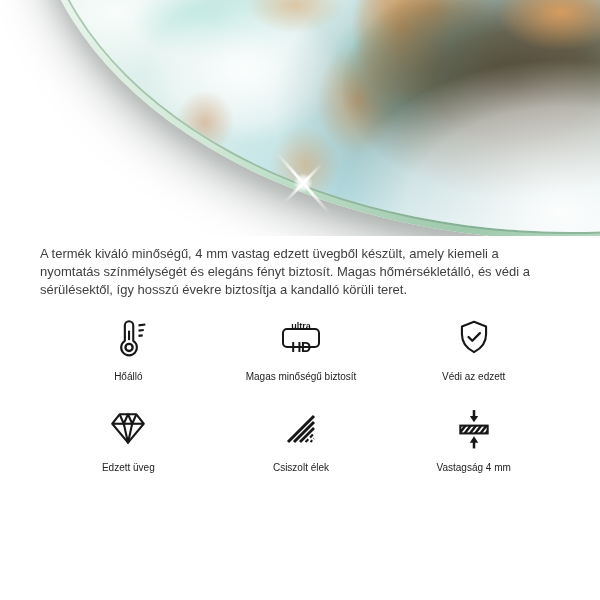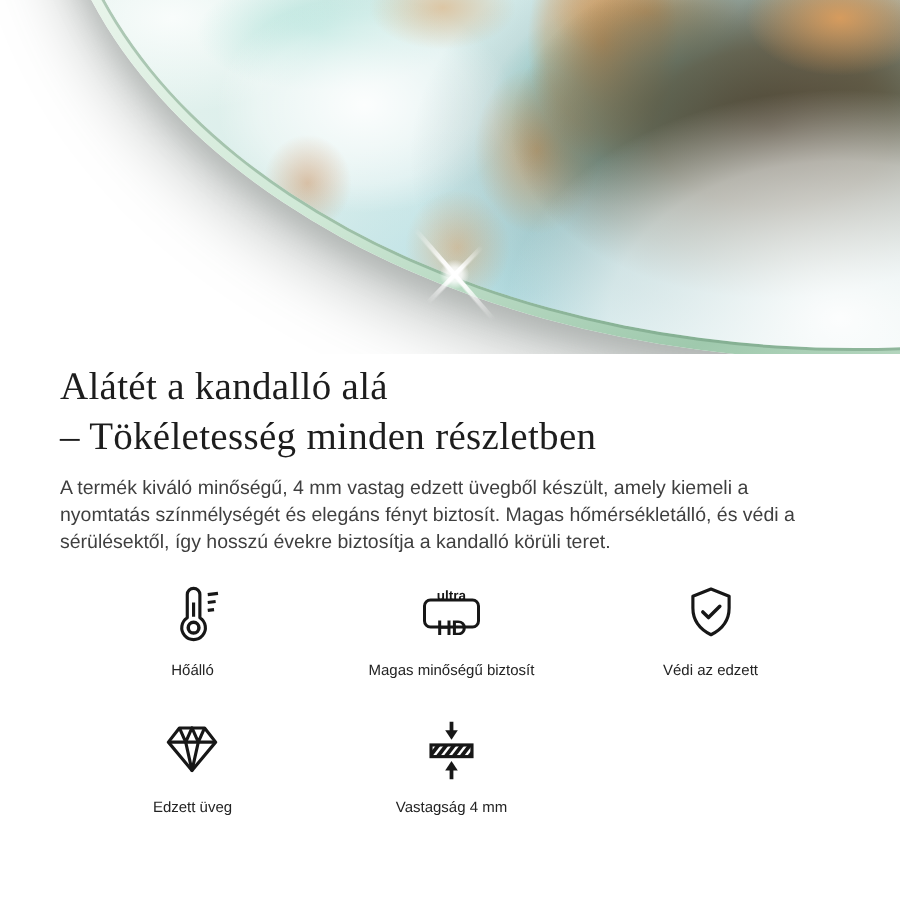--- a/index.html
+++ b/index.html
@@ -84,24 +84,20 @@
   <div class="plate-edge"></div>
   <div class="plate-face"></div>
   <div class="sparkle">
     <span class="ray-a"></span>
       <span class="ray-b"></span>
       <span class="glow"></span>
   </div>
 </div>
 
 <div class="content">
-  <h1 class="title">
-    <span>Alátét a kandalló alá</span><br>
-    <span>– Tökéletesség minden részletben</span>
-  </h1>
 
   <p class="description">A termék kiváló minőségű, 4 mm vastag edzett üvegből készült, amely kiemeli a nyomtatás színmélységét és elegáns fényt biztosít. Magas hőmérsékletálló, és védi a sérülésektől, így hosszú évekre biztosítja a kandalló körüli teret.</p>
 
   <div class="features">
 
     <div class="feature">
       <div class="feature-icon">
         <svg class="fi" width="42" height="42" viewBox="0 0 40 40" fill="none" stroke="#171717" stroke-width="2">
           <path d="M17,22.7 V8 A4,4 0 0 1 25,8 V22.7 A7.5,7.5 0 1 1 17,22.7 Z" stroke-linejoin="round"></path>
           <line x1="21" y1="13" x2="21" y2="22" stroke-width="2"></line>
@@ -139,20 +135,32 @@
         <svg class="fi" width="42" height="42" viewBox="0 0 40 40" fill="none" stroke="#171717" stroke-width="2">
           <path d="M12,6 L28,6 L35,15 L20,33 L5,15 Z" stroke-linejoin="round"></path>
           <line x1="5" y1="15" x2="35" y2="15"></line>
           <polyline points="12,6 16,15 20,6 24,15 28,6" stroke-linejoin="round"></polyline>
           <polyline points="16,15 20,33 24,15" stroke-linejoin="round"></polyline>
         </svg>
       </div>
       <div class="feature-label">Edzett üveg</div>
     </div>
 
+    <div class="feature">
+      <div class="feature-icon">
+        <svg class="fi" width="40" height="40" viewBox="0 0 40 40" fill="none" stroke="#171717">
+          <line x1="7" y1="33" x2="33" y2="7" stroke-width="3"></line>
+          <line x1="13" y1="33" x2="33" y2="13" stroke-width="3"></line>
+          <line x1="19" y1="33" x2="33" y2="19" stroke-width="2.6"></line>
+          <line x1="24.5" y1="33" x2="33" y2="24.5" stroke-width="2.2" stroke-dasharray="4 2.5"></line>
+          <line x1="29.5" y1="33" x2="33" y2="29.5" stroke-width="2" stroke-dasharray="2.5 2"></line>
+        </svg>
+      </div>
+      <div class="feature-label">Csiszolt élek</div>
+    </div>
 
     <div class="feature">
       <div class="feature-icon">
         <svg class="fi" width="42" height="42" viewBox="0 0 40 40" fill="none" stroke="#171717">
           <defs>
               <clipPath id="barclip">
                 <rect x="7" y="16.8" width="26" height="7.4"></rect>
               </clipPath>
             </defs>
           <g clip-path="url(#barclip)" stroke-width="2.4">

